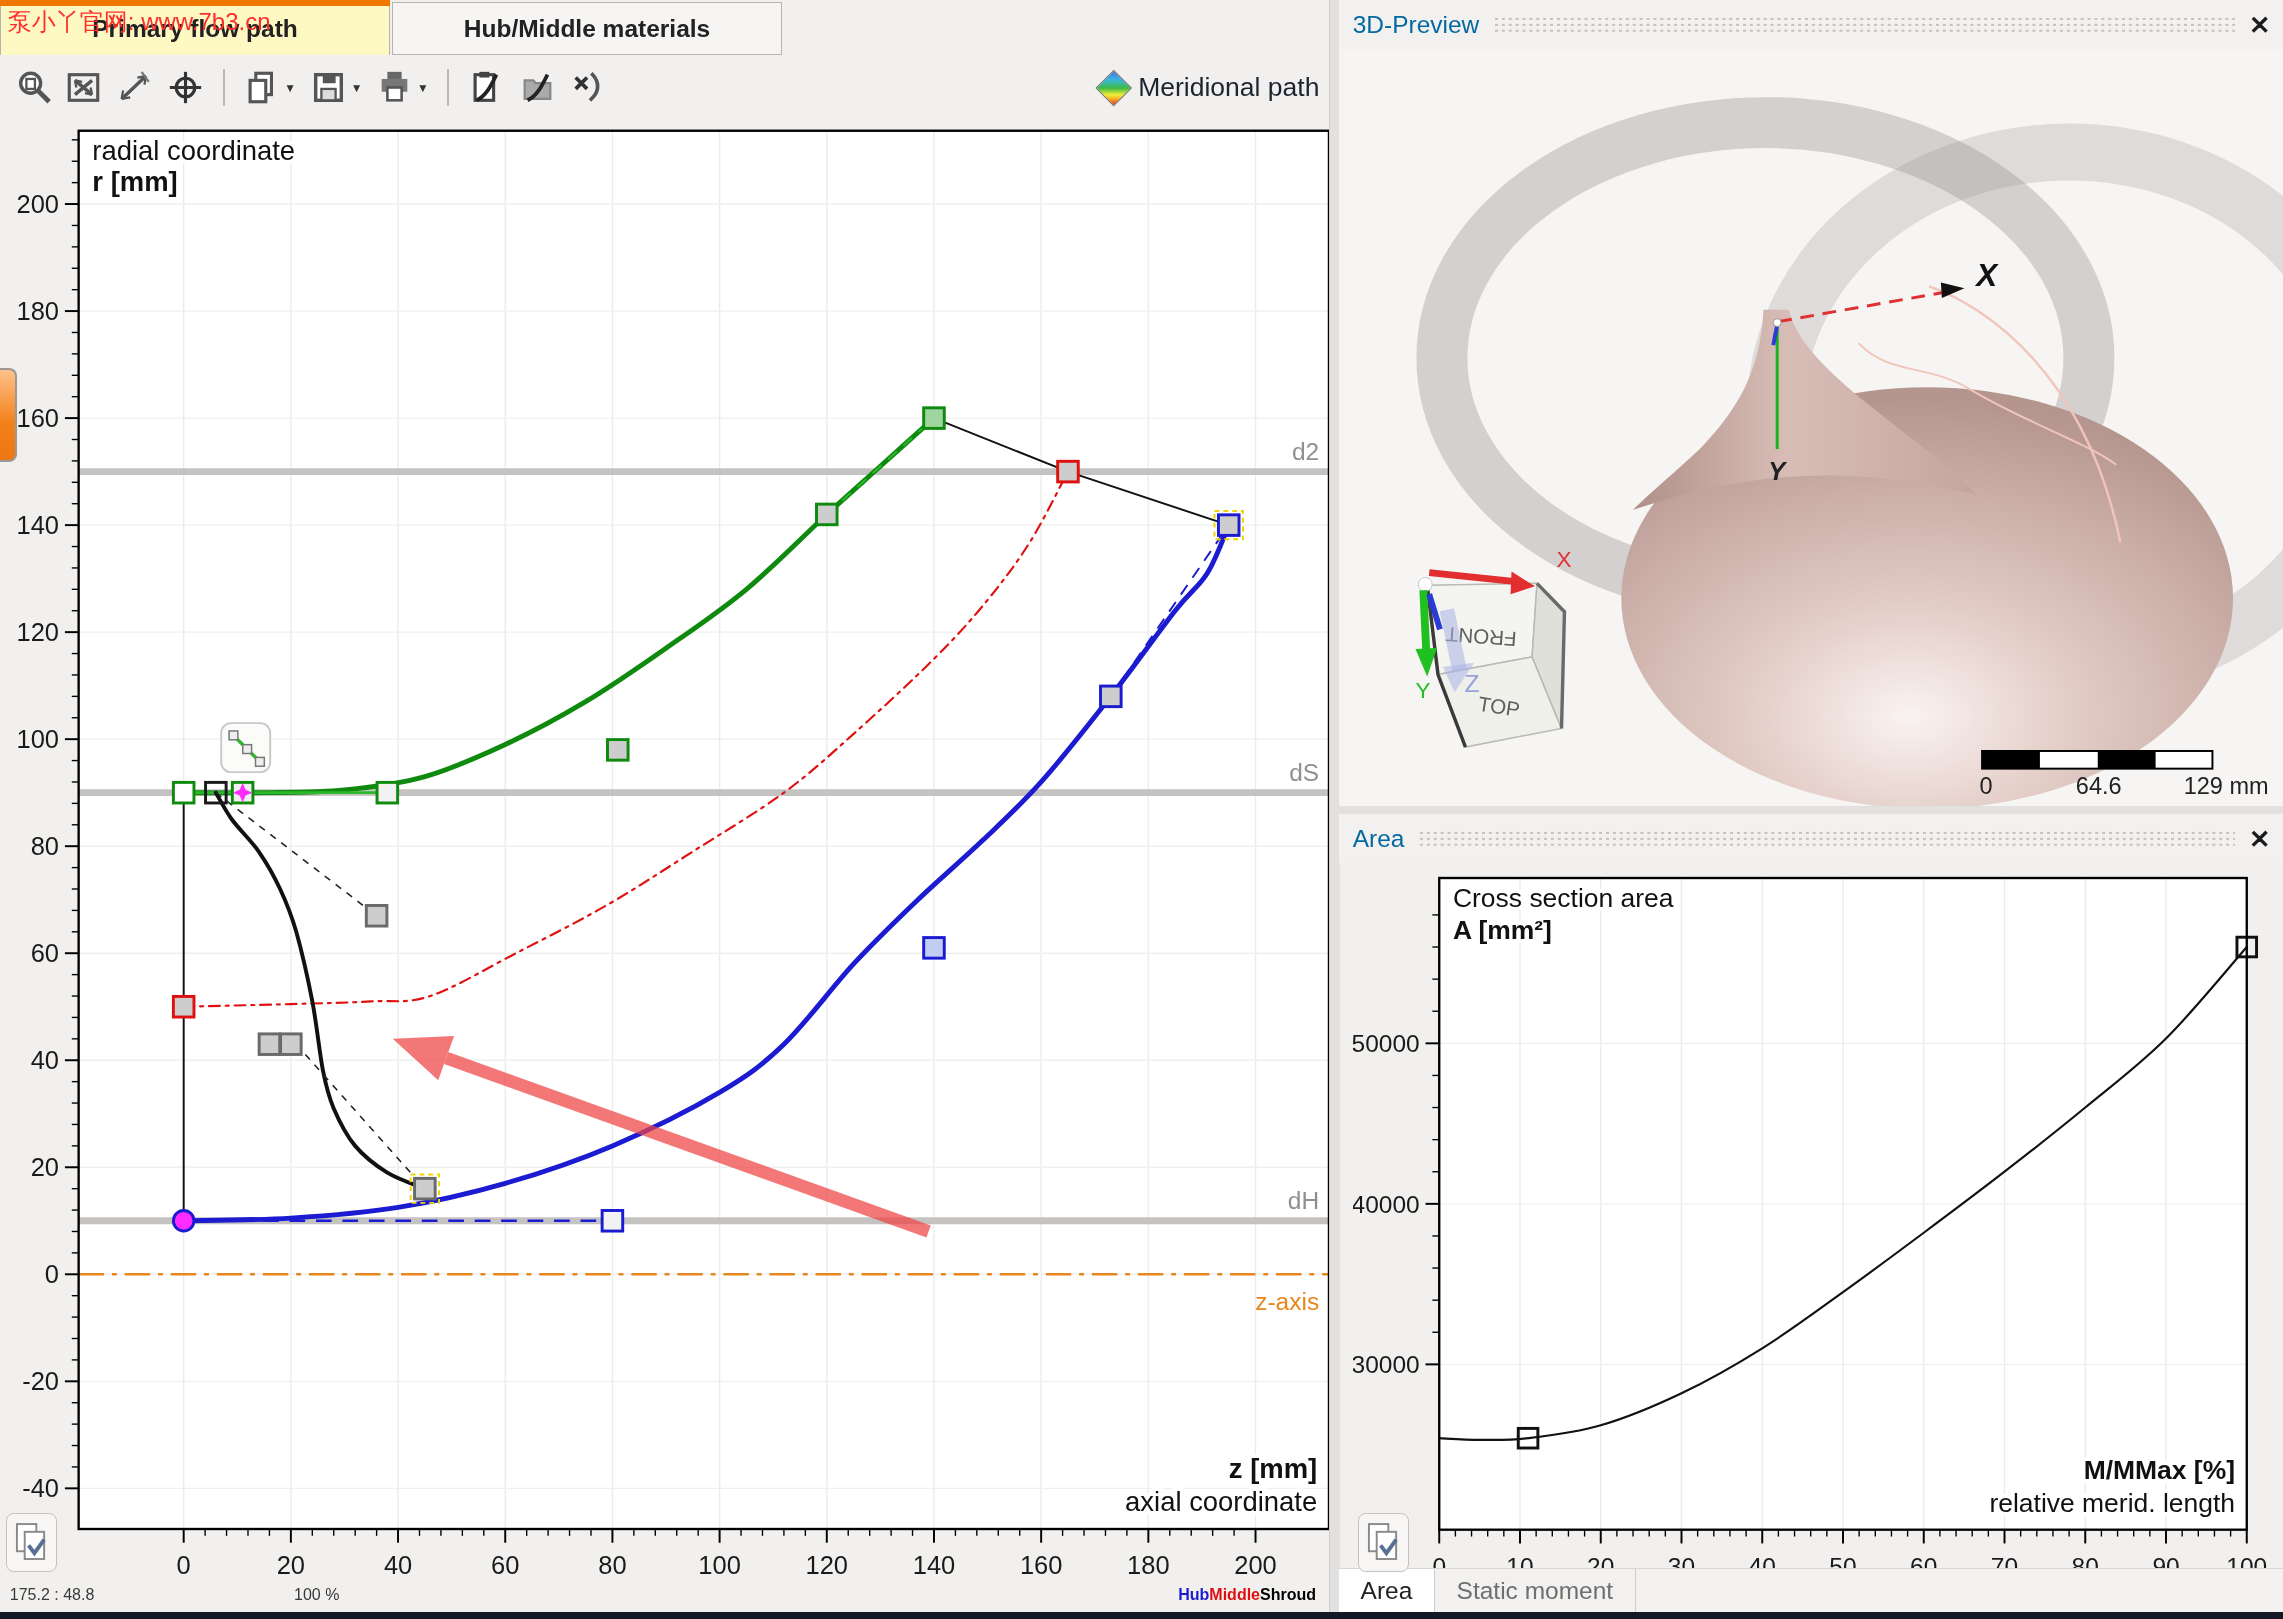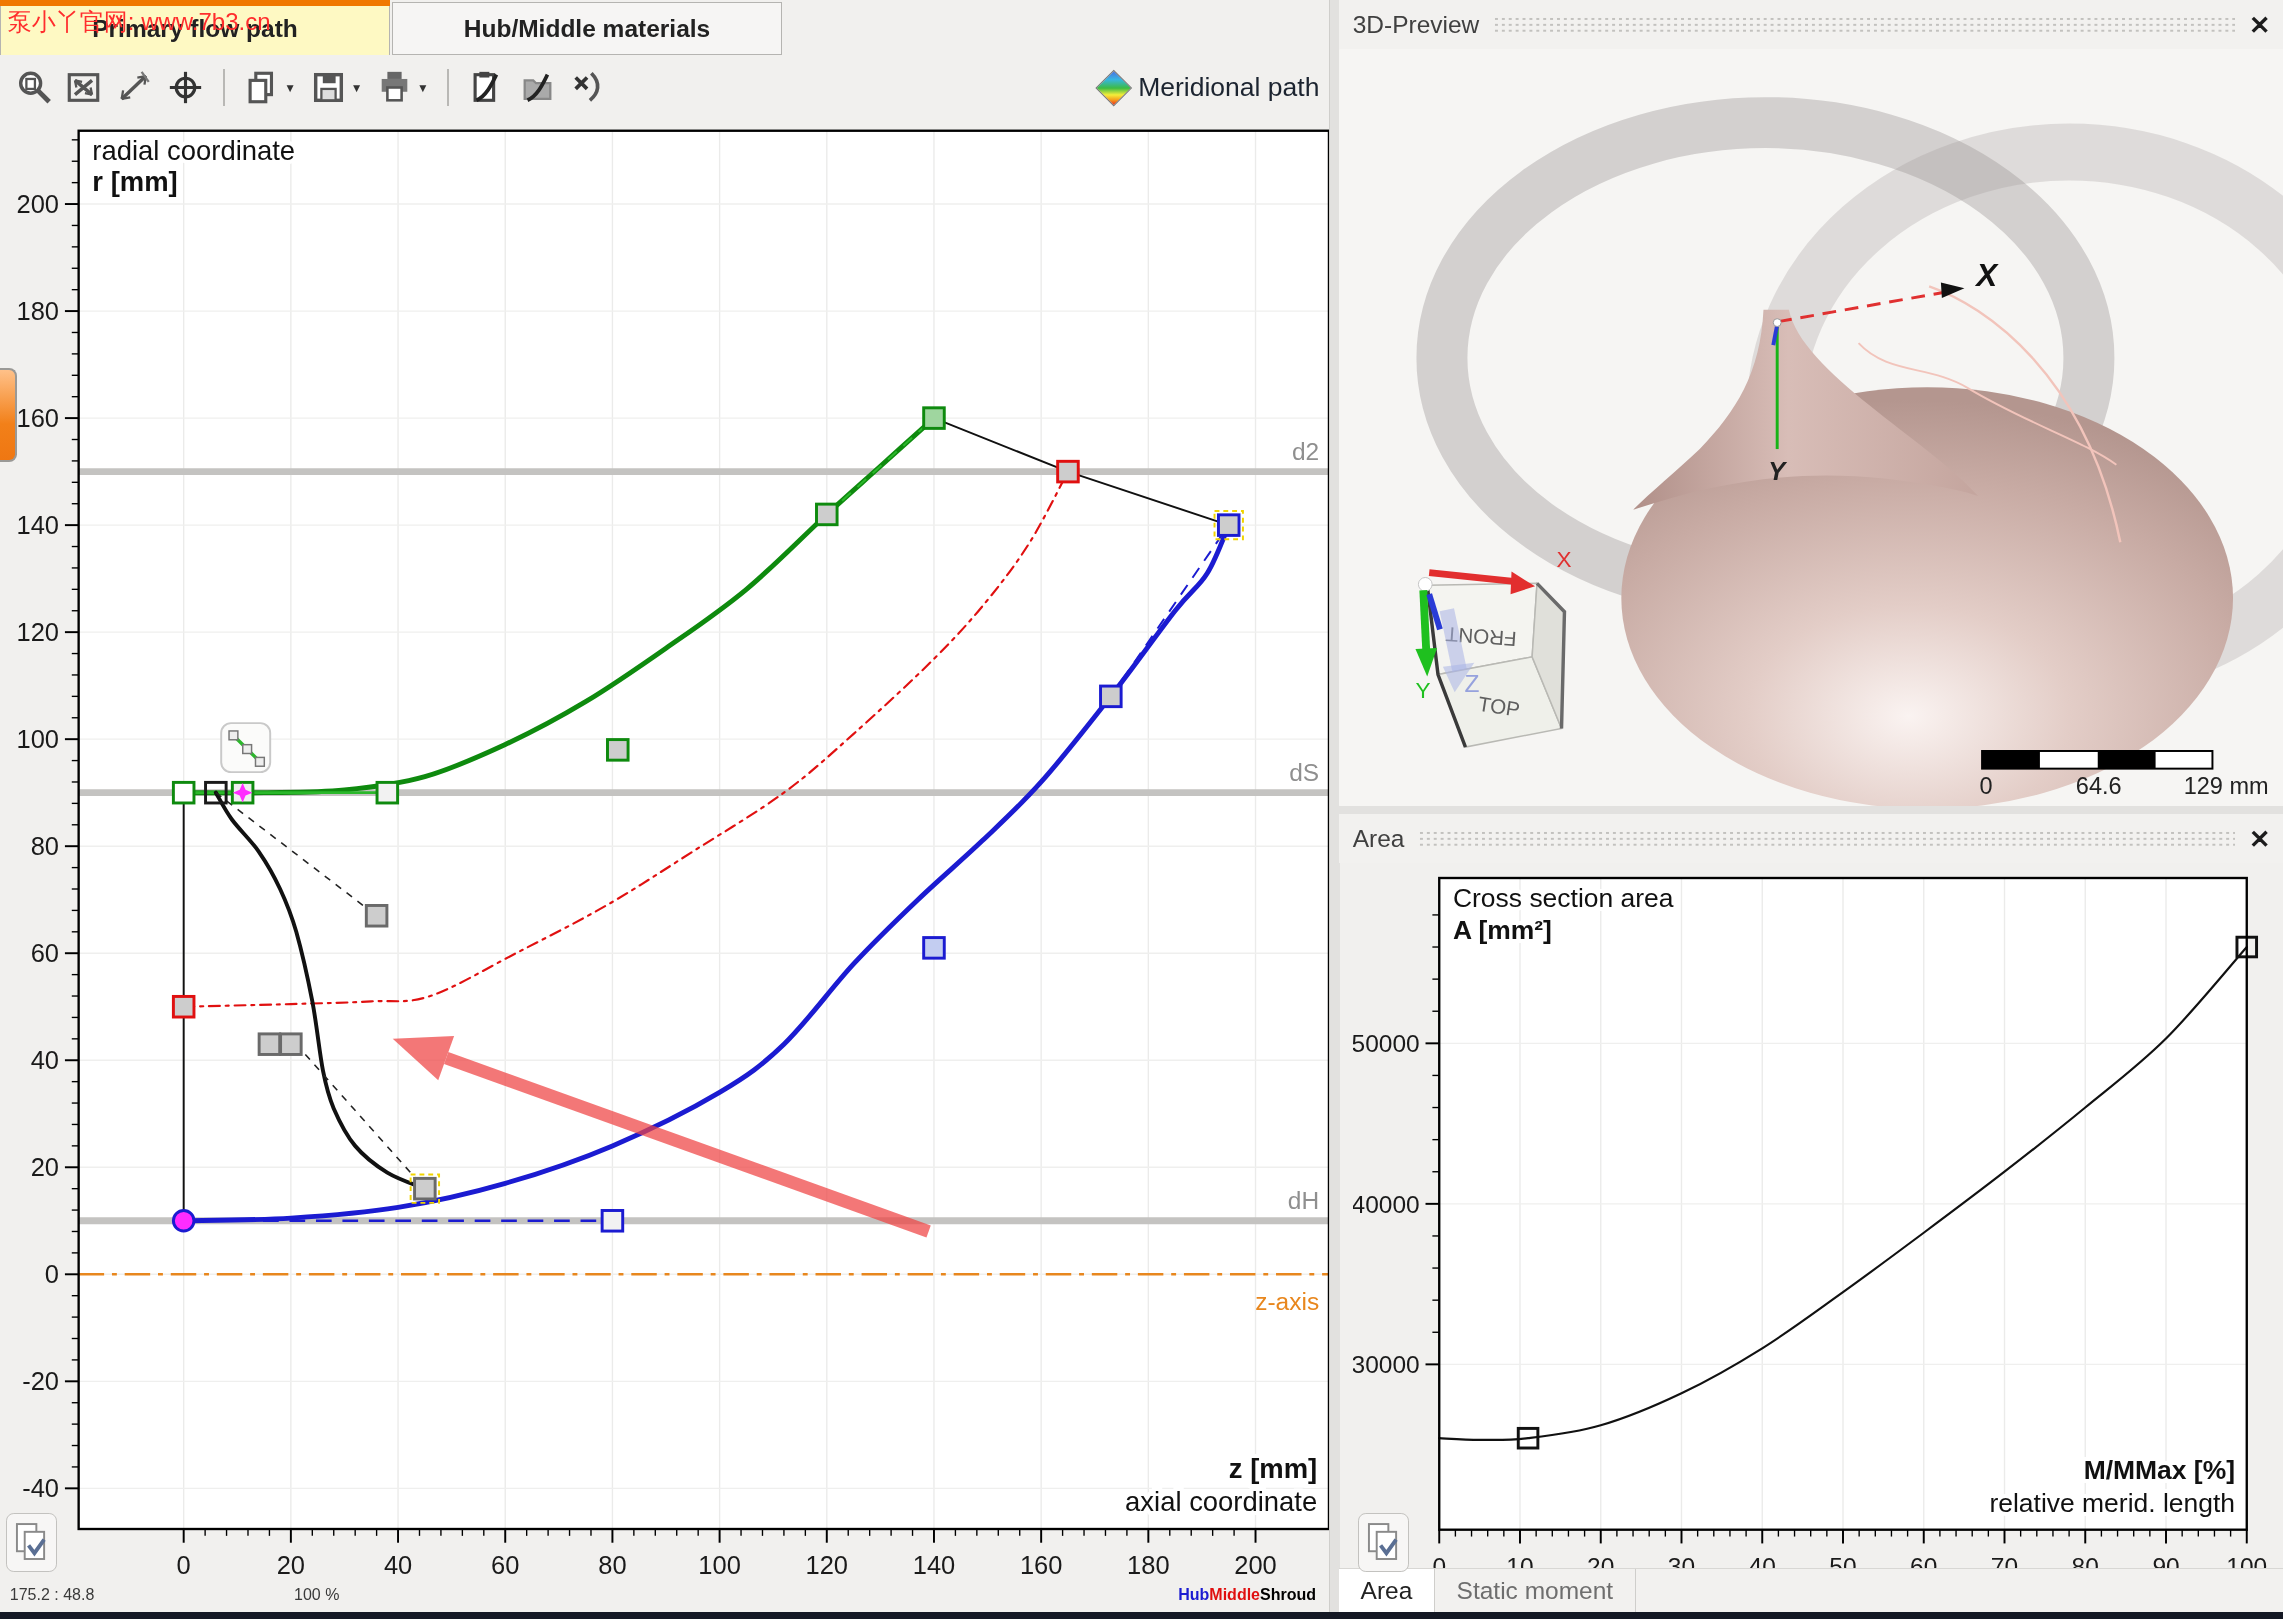--- a/index.html
+++ b/index.html
@@ -34,21 +34,21 @@
              display:flex;align-items:center;font-size:16px;color:#3a3a3a;}
   .coords{position:absolute;left:9.8px;}
   .zoomlvl{position:absolute;left:294px;}
   .legend{position:absolute;right:49px;display:flex;font-weight:bold;}
   .copy-btn{position:absolute;width:51px;height:59px;background:#f7f6f5;border:1px solid #c3c2bf;border-radius:7.8px;
             display:flex;align-items:center;justify-content:center;cursor:pointer;z-index:5;}
   
   .vsep{position:absolute;left:1329px;top:0;width:9.8px;height:1619px;background:#e2e1df;border-left:1px solid #cfcecb;}
   .panel-header{position:absolute;left:1339px;width:945px;height:49px;background:#f2f1ef;display:flex;align-items:center;
                 padding:0 13.7px;box-sizing:border-box;gap:13.7px;}
-  .panel-title{font-size:24.5px;color:#404040;white-space:nowrap;}
+  .panel-title{font-size:24.5px;color:#0369a1;white-space:nowrap;}
   .dotfill{flex:1;height:17.6px;background-image:radial-gradient(#c2c1be 1.4px,transparent 1.5px);background-size:6.9px 5.9px;}
   .close-x{font-size:25.5px;font-weight:bold;color:#1c1c1c;cursor:pointer;}
   .hdiv{position:absolute;left:1339px;top:806px;width:945px;height:7.8px;background:#e2e1df;}
   #scene{position:absolute;left:1339px;top:49px;}
   .expand-arrow{position:absolute;left:1360px;top:57px;font-size:27.4px;color:#5a5a5a;cursor:pointer;}
   
   .area-tabs{position:absolute;left:1339px;top:1568px;width:945px;height:44px;background:#f2f1ef;display:flex;
              align-items:stretch;font-size:24.5px;color:#6e6e6e;border-top:1px solid #d8d7d4;}
   .area-tab{padding:0 21.6px;display:flex;align-items:center;border-right:1px solid #cfcecb;cursor:pointer;}
   .area-tab.active{background:#ffffff;color:#222;}

